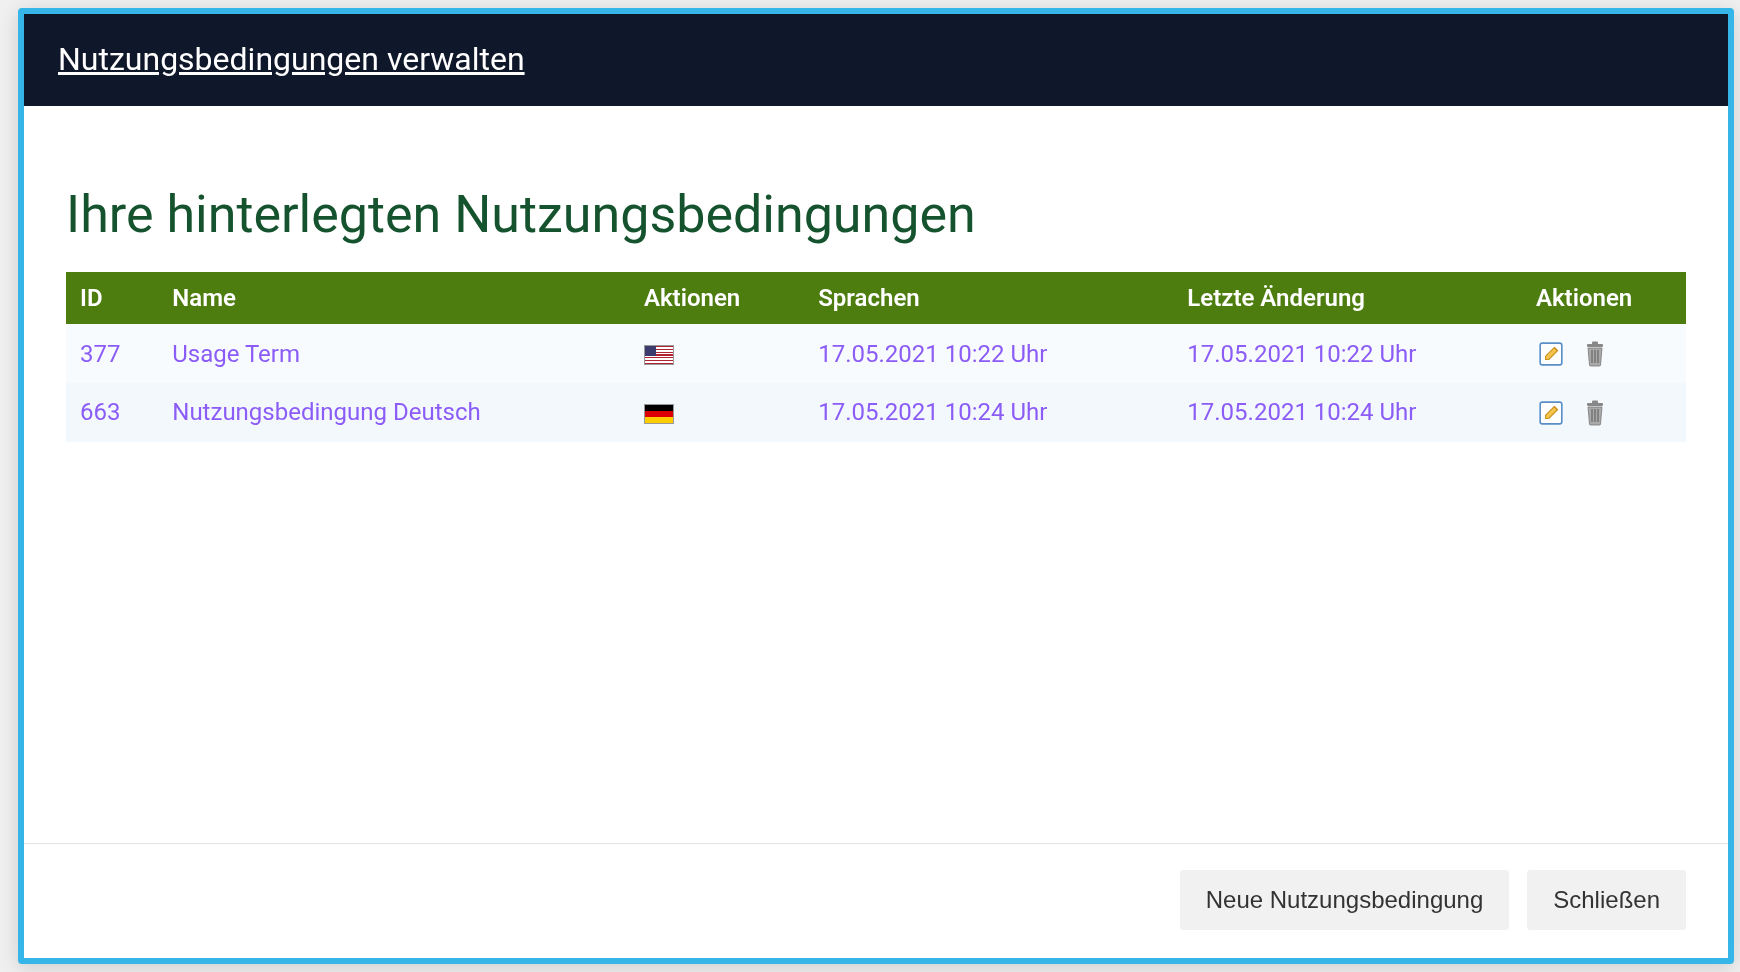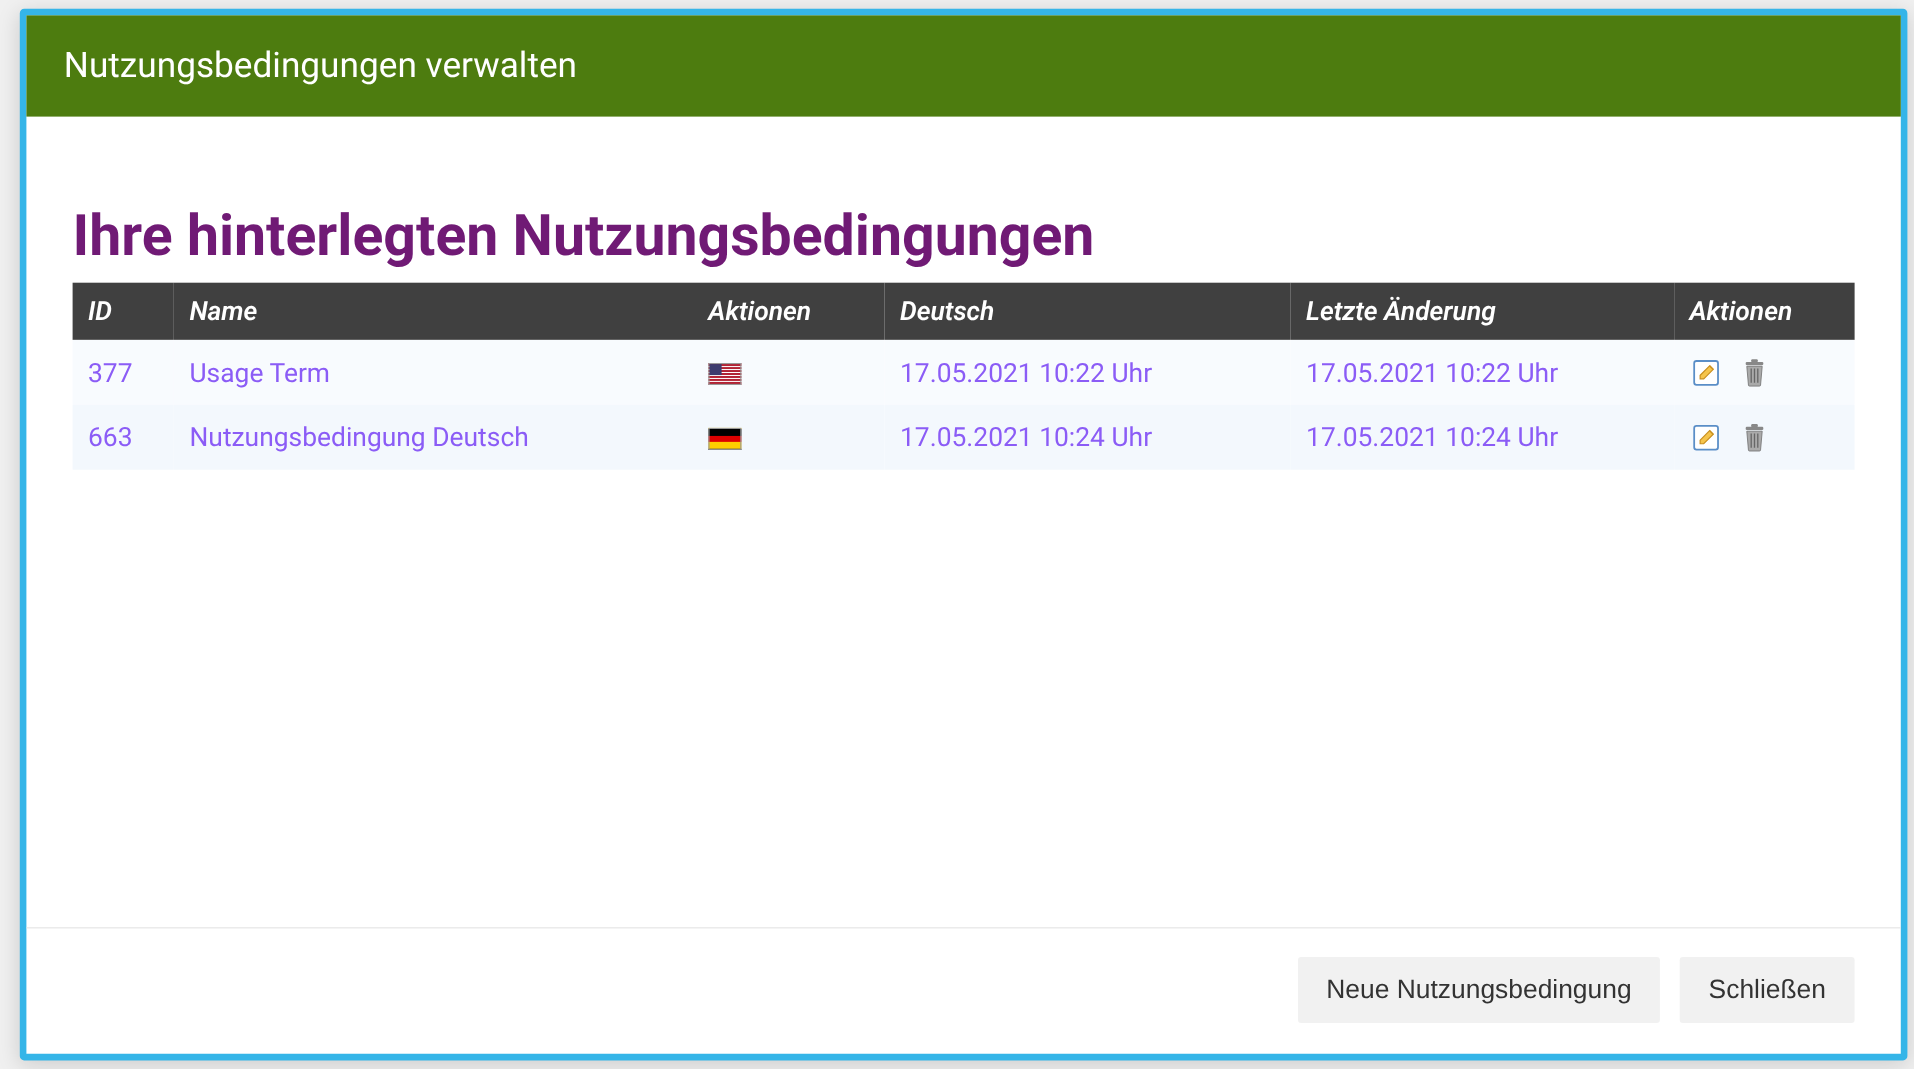--- a/index.html
+++ b/index.html
@@ -22,47 +22,47 @@
       right: 6px;
       bottom: 8px;
       background: #fff;
       border: 6px solid #35b5e8;
       border-radius: 4px;
       display: flex;
       flex-direction: column;
       box-shadow: 0 4px 20px rgba(0,0,0,0.15);
     }
     .modal-header {
-      background: #4d7c0f;
+      background: #0f172a;
       color: #fff;
       padding: 26px 34px 28px;
       font-size: 32px;
       font-weight: 400;
+      text-decoration: underline;
     }
     .modal-body {
       flex: 1;
       padding: 80px 42px 20px;
       overflow: auto;
     }
     .section-title {
       font-size: 52px;
-      font-weight: 700;
-      color: #701a75;
+      font-weight: 400;
+      color: #14532d;
       line-height: 1.12;
-      margin-bottom: 13px;
+      margin-bottom: 28px;
     }
     table {
       width: 100%;
       border-collapse: collapse;
       font-size: 24px;
     }
     thead tr {
-      background: #404040;
+      background: #4d7c0f;
       color: #fff;
-      font-style: italic;
     }
     thead th {
       text-align: left;
       font-weight: 600;
       padding: 12px 14px;
     }
     tbody tr {
       background: #f3f8fd;
     }
     tbody tr:nth-child(odd) {
@@ -160,21 +160,21 @@
 
   <div class="modal-body">
     <h1 class="section-title">Ihre hinterlegten Nutzungsbedingungen</h1>
 
     <table>
       <thead>
         <tr>
           <th class="col-id">ID</th>
           <th class="col-name">Name</th>
           <th class="col-lang">Aktionen</th>
-          <th class="col-created">Deutsch</th>
+          <th class="col-created">Sprachen</th>
           <th class="col-changed">Letzte Änderung</th>
           <th class="col-actions">Aktionen</th>
         </tr>
       </thead>
       <tbody>
         <tr>
           <td>377</td>
           <td>Usage Term</td>
           <td>
             <span class="flag flag-us"></span>

